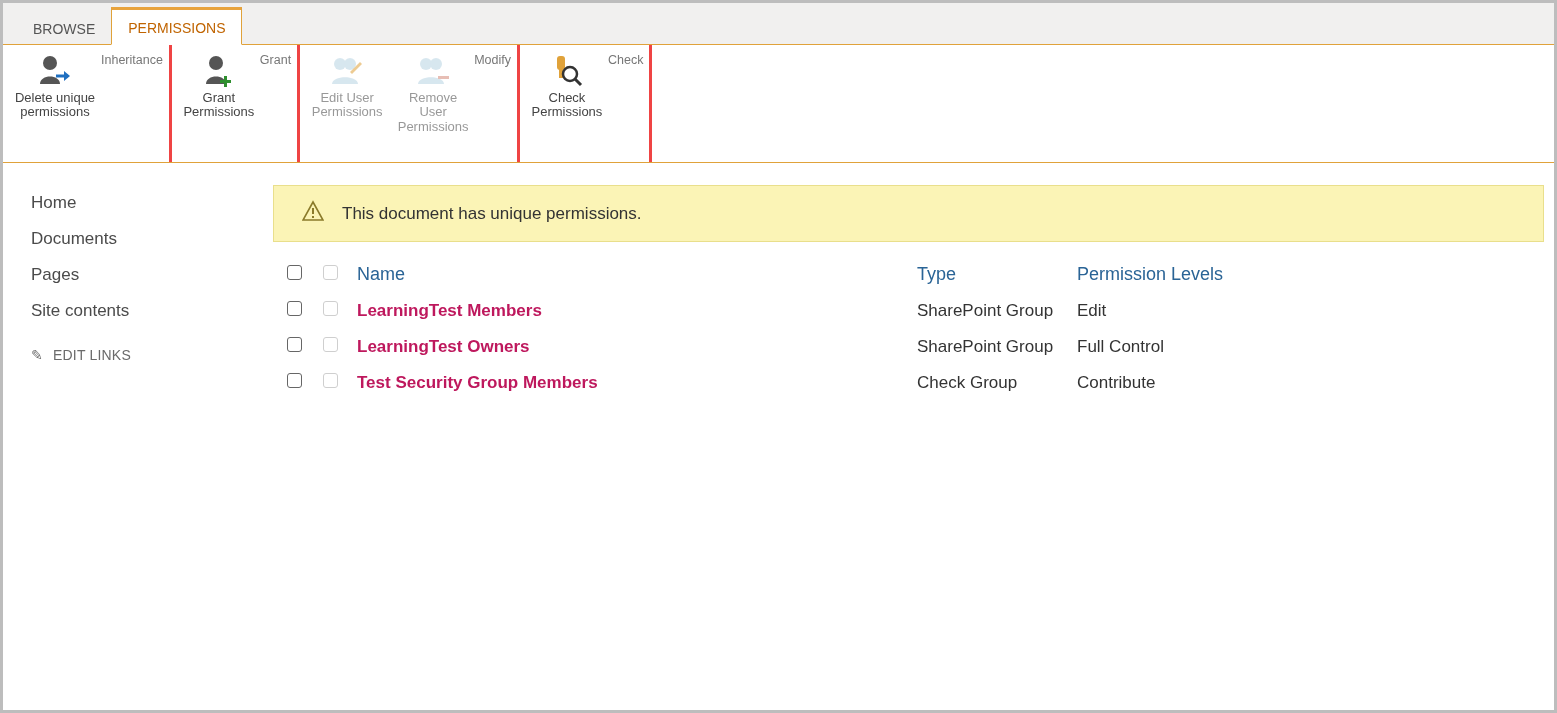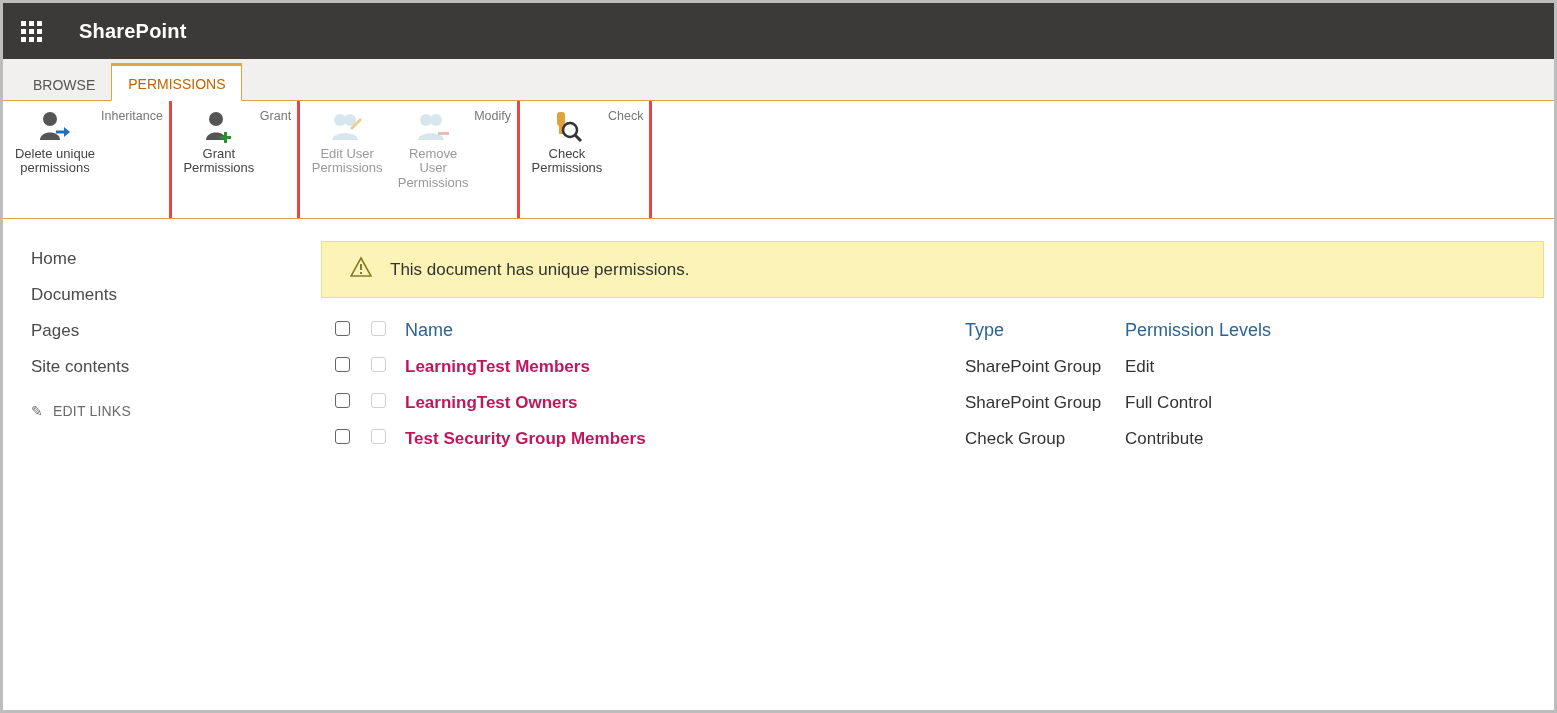--- a/index.html
+++ b/index.html
@@ -127,21 +127,20 @@
     font-size: 13px;
     line-height: 1.1;
     color: #444;
   }
 
   
   .body {
     flex: 1;
     display: flex;
     overflow: hidden;
-    gap: 48px;
   }
   .left-nav {
     width: 270px;
     padding: 22px 10px 10px 28px;
   }
   .left-nav a.quick-link {
     display: block;
     font-size: 17px;
     color: #4b4b4b;
     text-decoration: none;
@@ -216,36 +215,20 @@
   .col-cb1 { width: 36px; }
   .col-cb2 { width: 34px; }
   .col-name { width: 560px; }
   .col-type { width: 160px; }
 </style>
 </head>
 <body>
 
 <div class="app-frame">
 
-  <div class="suite-bar">
-    <div class="waffle">
-      <div class="waffle-grid">
-        <span></span>
-          <span></span>
-          <span></span>
-        <span></span>
-          <span></span>
-          <span></span>
-        <span></span>
-          <span></span>
-          <span></span>
-      </div>
-    </div>
-    <div class="suite-brand">SharePoint</div>
-  </div>
 
   <div class="ribbon-tabs">
     <div class="ribbon-tab">BROWSE</div>
     <div class="ribbon-tab active">PERMISSIONS</div>
   </div>
 
   <div class="ribbon">
 
     <div class="ribbon-group">
       <div class="ribbon-group-body">

